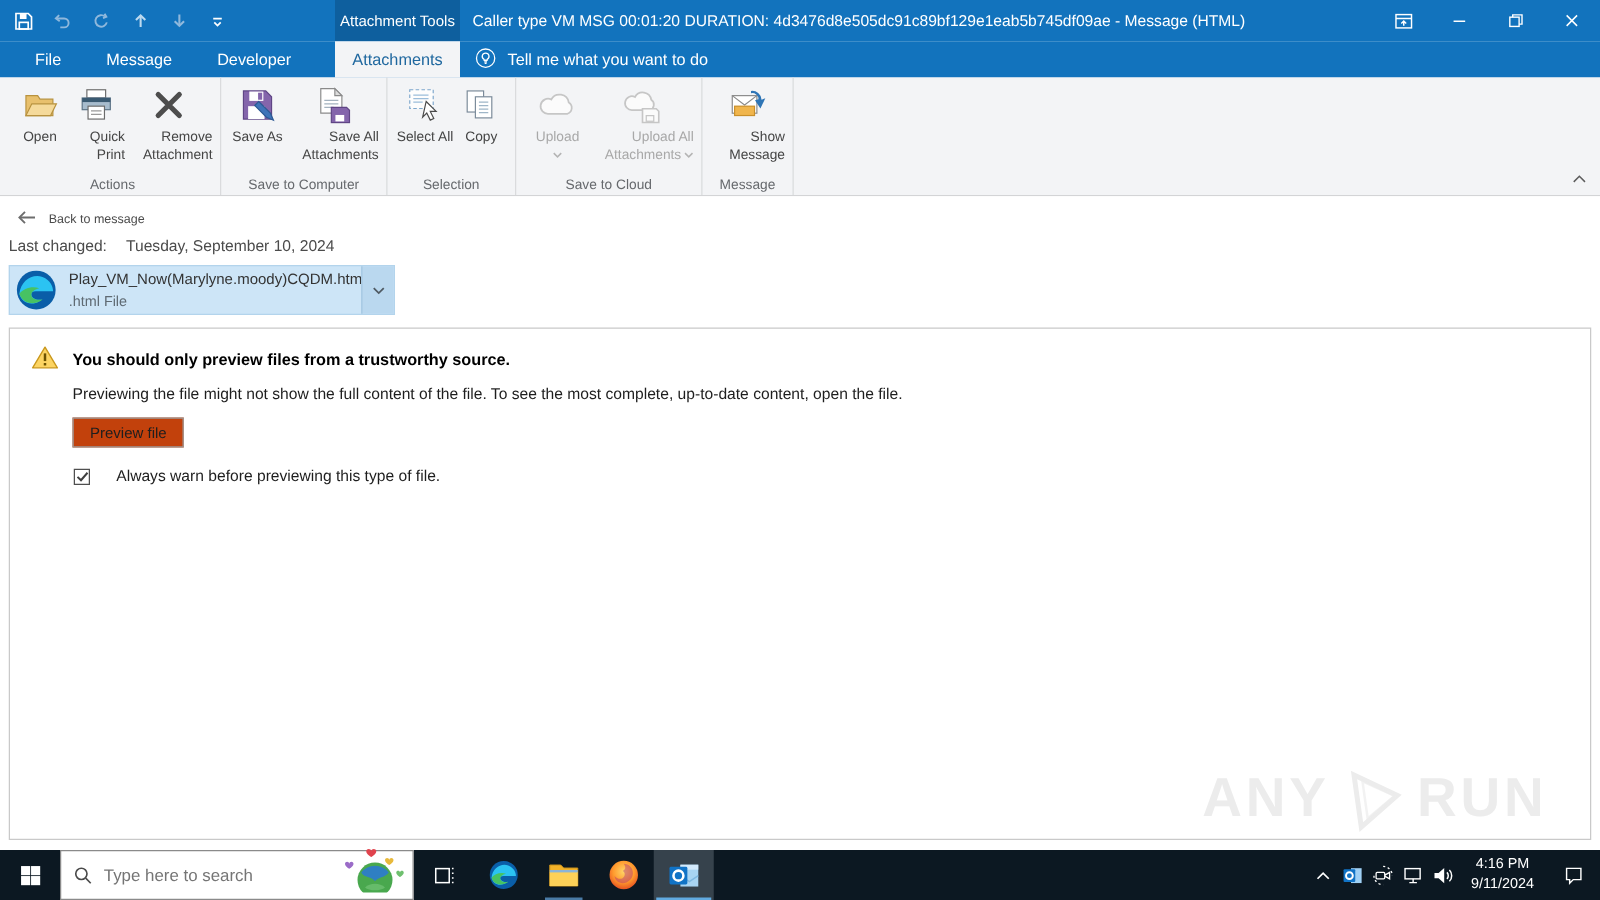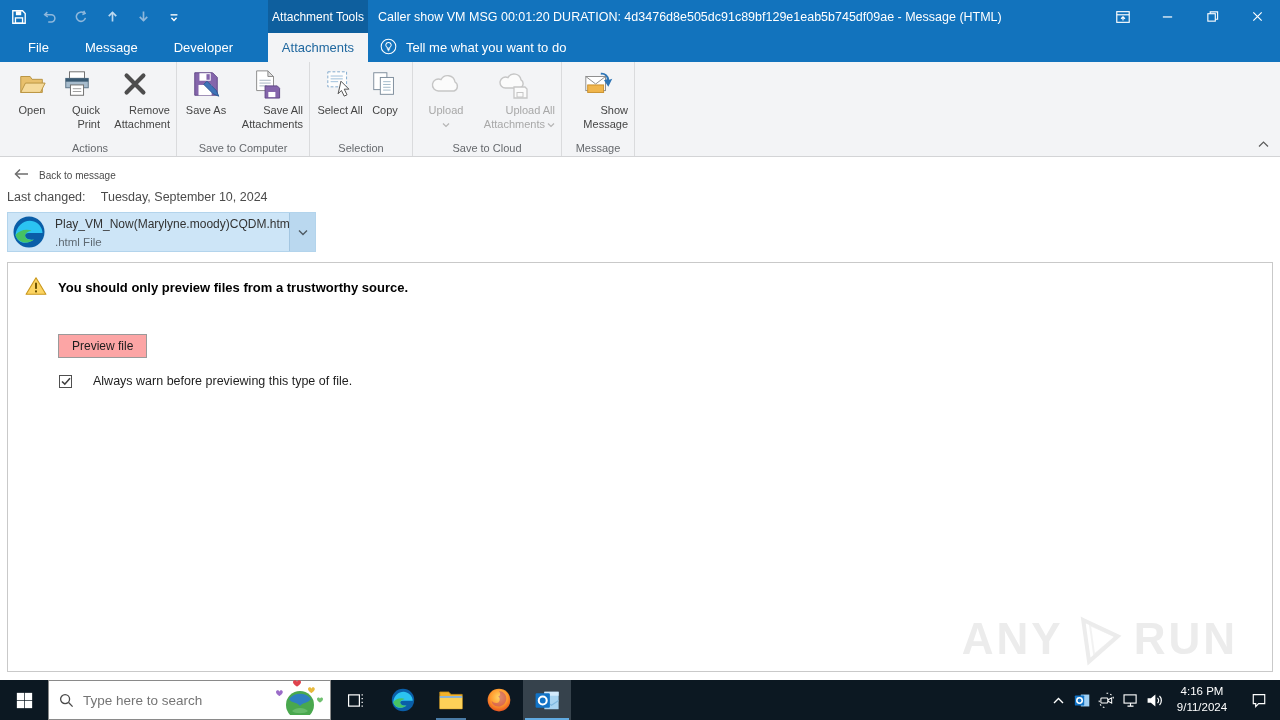--- a/index.html
+++ b/index.html
@@ -49,21 +49,21 @@
   .chip-main { flex:1 1 auto; display:flex; align-items:center; gap:8px; padding-left:3px; overflow:hidden; }
   .chip-name { font-size:12px; color:#333; white-space:nowrap; }
   .chip-type { font-size:11.5px; color:#5f6a73; margin-top:1px; }
   .chip-drop { flex:0 0 26px; background:#bad8ef; border-left:1px solid #a3c6e1; display:flex; align-items:center; justify-content:center; }
 
   .panel { position:absolute; left:7px; right:7px; top:105px; height:410px; border:1px solid #c9c9c9; background:#fff; }
   .warn-icon { position:absolute; left:17px; top:13px; }
   .warn-title { position:absolute; left:50px; top:17px; font-size:13px; font-weight:bold; color:#000; }
   .warn-body { position:absolute; left:50px; top:45px; font-size:12.5px; color:#1e1e1e; }
   .preview-btn { position:absolute; left:50px; top:71px; font-size:12px; color:#1e1e1e;
-    background:#fca5a5; border:1px solid #9a9a9a; padding:4px 13px; }
+    background:#c2410c; border:1px solid #9a9a9a; padding:4px 13px; }
   .warn-check { position:absolute; left:51px; top:111px; display:flex; align-items:center; gap:21px; font-size:12.5px; color:#1e1e1e; }
   .cbox { width:13px; height:13px; border:1px solid #4f4f4f; background:#fff; display:flex; align-items:center; justify-content:center; }
 
   .watermark { position:absolute; right:42px; bottom:10px; display:flex; align-items:center; gap:4px;
     color:#ececec; font-weight:bold; font-size:44px; letter-spacing:3px; user-select:none; }
 
   
   .taskbar { height:40px; background:#0c1822; flex:0 0 auto; display:flex; align-items:stretch; }
   .tbtn { width:48px; display:flex; align-items:center; justify-content:center; position:relative; }
   .searchbox { width:283px; background:#fff; border:1px solid #8a8a8a; display:flex; align-items:center; position:relative; }
@@ -118,21 +118,21 @@
       <span class="qbtn">
         <svg width="12" height="12" viewBox="0 0 14 14" fill="none" stroke="#fff" stroke-width="1.6">
             <path d="M3 4.5 h8"></path>
             <path d="M4 8 l3 3 3-3"></path>
           </svg>
       </span>
     </div>
 
     <div class="ctx-header">Attachment Tools</div>
 
-    <div class="win-title">Caller show VM MSG 00:01:20 DURATION: 4d3476d8e505dc91c89bf129e1eab5b745df09ae - Message (HTML)</div>
+    <div class="win-title">Caller type VM MSG 00:01:20 DURATION: 4d3476d8e505dc91c89bf129e1eab5b745df09ae - Message (HTML)</div>
 
     <div class="wincontrols">
       <span class="wc">
         <svg width="16" height="16" viewBox="0 0 18 18" fill="none" stroke="#fff" stroke-width="1.3">
             <rect x="2" y="3" width="14" height="12"></rect>
             <path d="M2 6.5 h14"></path>
             <path d="M9 13 v-4 M6.8 11 L9 8.8 l2.2 2.2"></path>
           </svg>
       </span>
       <span class="wc">
@@ -352,20 +352,21 @@
 
     <div class="panel">
       <span class="warn-icon">
         <svg width="22" height="20" viewBox="0 0 20 18">
             <path d="M10 1.5 L19 16.5 H1 Z" fill="#fcd462" stroke="#c9971c" stroke-linejoin="round"></path>
             <rect x="9.1" y="6" width="1.8" height="5.6" fill="#6d5200"></rect>
             <rect x="9.1" y="13" width="1.8" height="1.8" fill="#6d5200"></rect>
           </svg>
       </span>
       <div class="warn-title">You should only preview files from a trustworthy source.</div>
+      <div class="warn-body">Previewing the file might not show the full content of the file. To see the most complete, up-to-date content, open the file.</div>
       <button class="preview-btn">Preview file</button>
       <div class="warn-check">
         <span class="cbox">
           <svg width="10" height="9" viewBox="0 0 10 9" fill="none" stroke="#3f3f3f" stroke-width="1.6">
               <path d="M1 4.5 L3.8 7.2 L9 1.2"></path>
             </svg>
         </span>
         <span>Always warn before previewing this type of file.</span>
       </div>
     </div>

